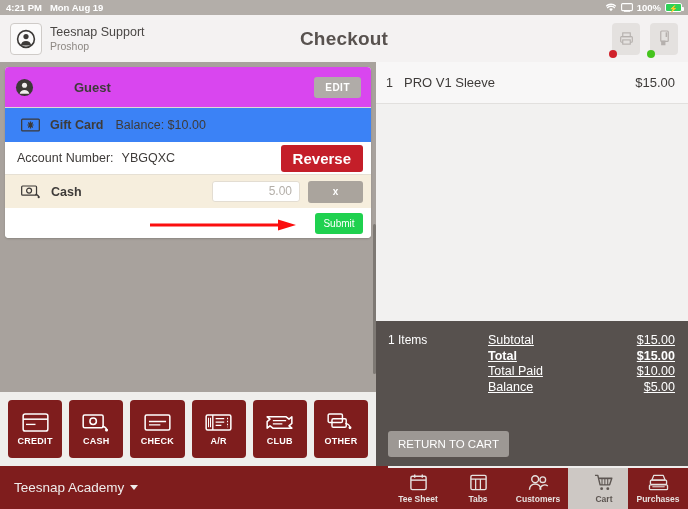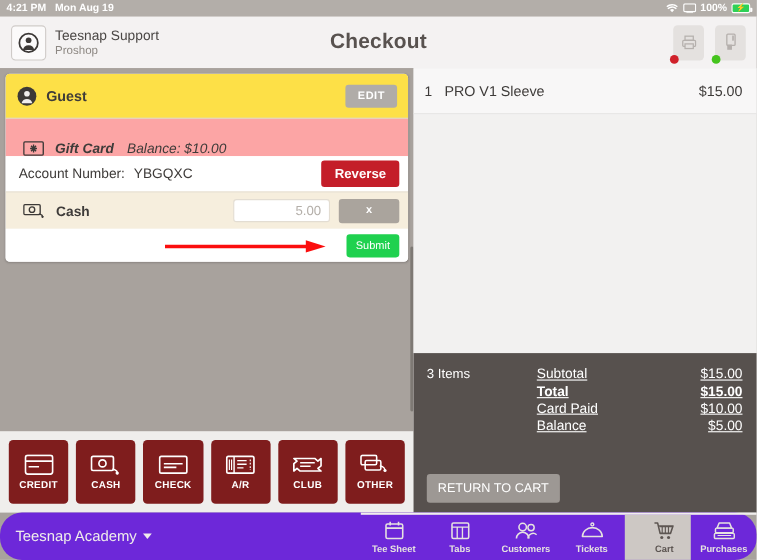--- a/index.html
+++ b/index.html
@@ -119,46 +119,46 @@
   .pay-panel {
     position: absolute; top: 5px; left: 5px;
     width: 366px;
     background: #ffffff;
     border-radius: 4px;
     box-shadow: 0 1px 2px rgba(0,0,0,.18);
     overflow: hidden;
   }
   .guest-row {
     height: 41px;
-    background: #fde047;
+    background: #d946ef;
     display: flex; align-items: center;
     padding: 0 10px;
     border-bottom: 1px solid #ddd9d6;
     box-sizing: border-box;
+    gap: 32px;
   }
   .guest-icon { margin-right: 8px; display:flex; }
   .guest-label {
     font-size: 13px; font-weight: bold; color: #3e3b39;
   }
   .edit-btn {
     margin-left: auto;
     background: #b0aca8;
     color: #ffffff;
     font-size: 10px; font-weight: bold;
     letter-spacing: .5px;
     padding: 5px 11px;
     border-radius: 3px;
   }
   .gc-row {
     height: 34px;
-    background: #fca5a5;
-    display: flex; align-items: flex-end;
+    background: #3b82f6;
+    display: flex; align-items: center;
     padding: 0 10px 0 16px;
     box-sizing: border-box;
-    font-style: italic;
   }
   .gc-icon { margin-right: 10px; display:flex; }
   .gc-title {
     font-size: 12.5px; font-weight: bold; color: #3e3b39;
     margin-right: 12px;
   }
   .gc-balance { font-size: 12.5px; color: #3e3b39; }
   .acct-row {
     height: 32px;
     background: #ffffff;
@@ -166,21 +166,21 @@
     padding: 0 8px 0 12px;
     box-sizing: border-box;
     justify-content: space-between;
   }
   .acct-label { font-size: 12.5px; color: #3e3b39; }
   .acct-value { font-size: 12.5px; color: #3e3b39; margin-left: 8px; }
   .reverse-btn {
     margin-left: auto;
     background: #c41e29;
     color: #ffffff;
-    font-size: 12px; font-weight: bold;
+    font-size: 15px; font-weight: bold;
     padding: 5px 12px;
     border-radius: 3px;
   }
   .cash-row {
     height: 34px;
     background: #f6eedd;
     display: flex; align-items: center;
     padding: 0 8px 0 16px;
     box-sizing: border-box;
     border-top: 1px solid #e6e0d4;
@@ -309,22 +309,22 @@
     color: #ffffff;
     font-size: 11.5px;
     padding: 7px 10px;
     border-radius: 3px;
   }
 
   
   .bottombar {
     position: absolute; top: 466px; left: 0;
     width: 688px; height: 43px;
-    background: #6d28d9;
-    display: flex; align-items: center; border-radius: 20px;
+    background: #7f1d1d;
+    display: flex; align-items: center;
   }
   .academy {
     display: flex; align-items: center; gap: 6px;
     margin-left: 14px;
     color: #efeceb; font-size: 13.5px;
   }
   .caret-down {
     width: 0; height: 0;
     border-left: 4px solid transparent;
     border-right: 4px solid transparent;
@@ -529,32 +529,32 @@
   <div class="right-col">
     <div class="cart-item">
       <span class="ci-qty">1</span>
       <span class="ci-name">PRO V1 Sleeve</span>
       <span class="ci-price">$15.00</span>
     </div>
     <div class="cart-body"></div>
 
     <div class="totals">
       <div class="totals-inner">
-        <div class="items-count">3 Items</div>
+        <div class="items-count">1 Items</div>
         <div class="totals-lines">
           <div class="tl-row">
             <span>Subtotal</span>
             <span>$15.00</span>
           </div>
           <div class="tl-row bold">
             <span>Total</span>
             <span>$15.00</span>
           </div>
           <div class="tl-row">
-            <span>Card Paid</span>
+            <span>Total Paid</span>
             <span>$10.00</span>
           </div>
           <div class="tl-row">
             <span>Balance</span>
             <span>$5.00</span>
           </div>
         </div>
       </div>
       <div class="return-btn">RETURN TO CART</div>
     </div>
@@ -583,27 +583,20 @@
       </div>
       <div class="tabitem">
         <svg width="21" height="19" viewBox="0 0 22 20">
             <circle cx="7.5" cy="6.5" r="3.6" fill="none" stroke="currentColor" stroke-width="1.5"></circle>
             <path d="M1.5 17.5a6 6 0 0 1 12 0" fill="none" stroke="currentColor" stroke-width="1.5"></path>
             <circle cx="15.5" cy="7" r="3" fill="none" stroke="currentColor" stroke-width="1.4"></circle>
             <path d="M12.5 17.5a5 5 0 0 1 8.3-3.7" fill="none" stroke="currentColor" stroke-width="1.4"></path>
           </svg>
         <span class="tab-label">Customers</span>
       </div>
-      <div class="tabitem">
-        <svg width="21" height="19" viewBox="0 0 22 20">
-            <path d="M1.5 15.5a9.5 8.5 0 0 1 19 0z" fill="none" stroke="currentColor" stroke-width="1.5" stroke-linejoin="round"></path>
-            <circle cx="11" cy="4" r="1.4" fill="none" stroke="currentColor" stroke-width="1.3"></circle>
-          </svg>
-        <span class="tab-label">Tickets</span>
-      </div>
       <div class="tabitem active">
         <svg width="20" height="19" viewBox="0 0 21 20">
             <path d="M1 2.5h3l2.4 10h10l2.3-7H5.4" fill="none" stroke="currentColor" stroke-width="1.5" stroke-linejoin="round"></path>
             <path d="M6.4 6h12" stroke="currentColor" stroke-width="1.1"></path>
             <path d="M8.4 5.5v7M11.4 5.5v7M14.4 5.5v7" stroke="currentColor" stroke-width="1.1"></path>
             <circle cx="8" cy="16.5" r="1.5" fill="currentColor"></circle>
             <circle cx="14.5" cy="16.5" r="1.5" fill="currentColor"></circle>
           </svg>
         <span class="tab-label">Cart</span>
       </div>

